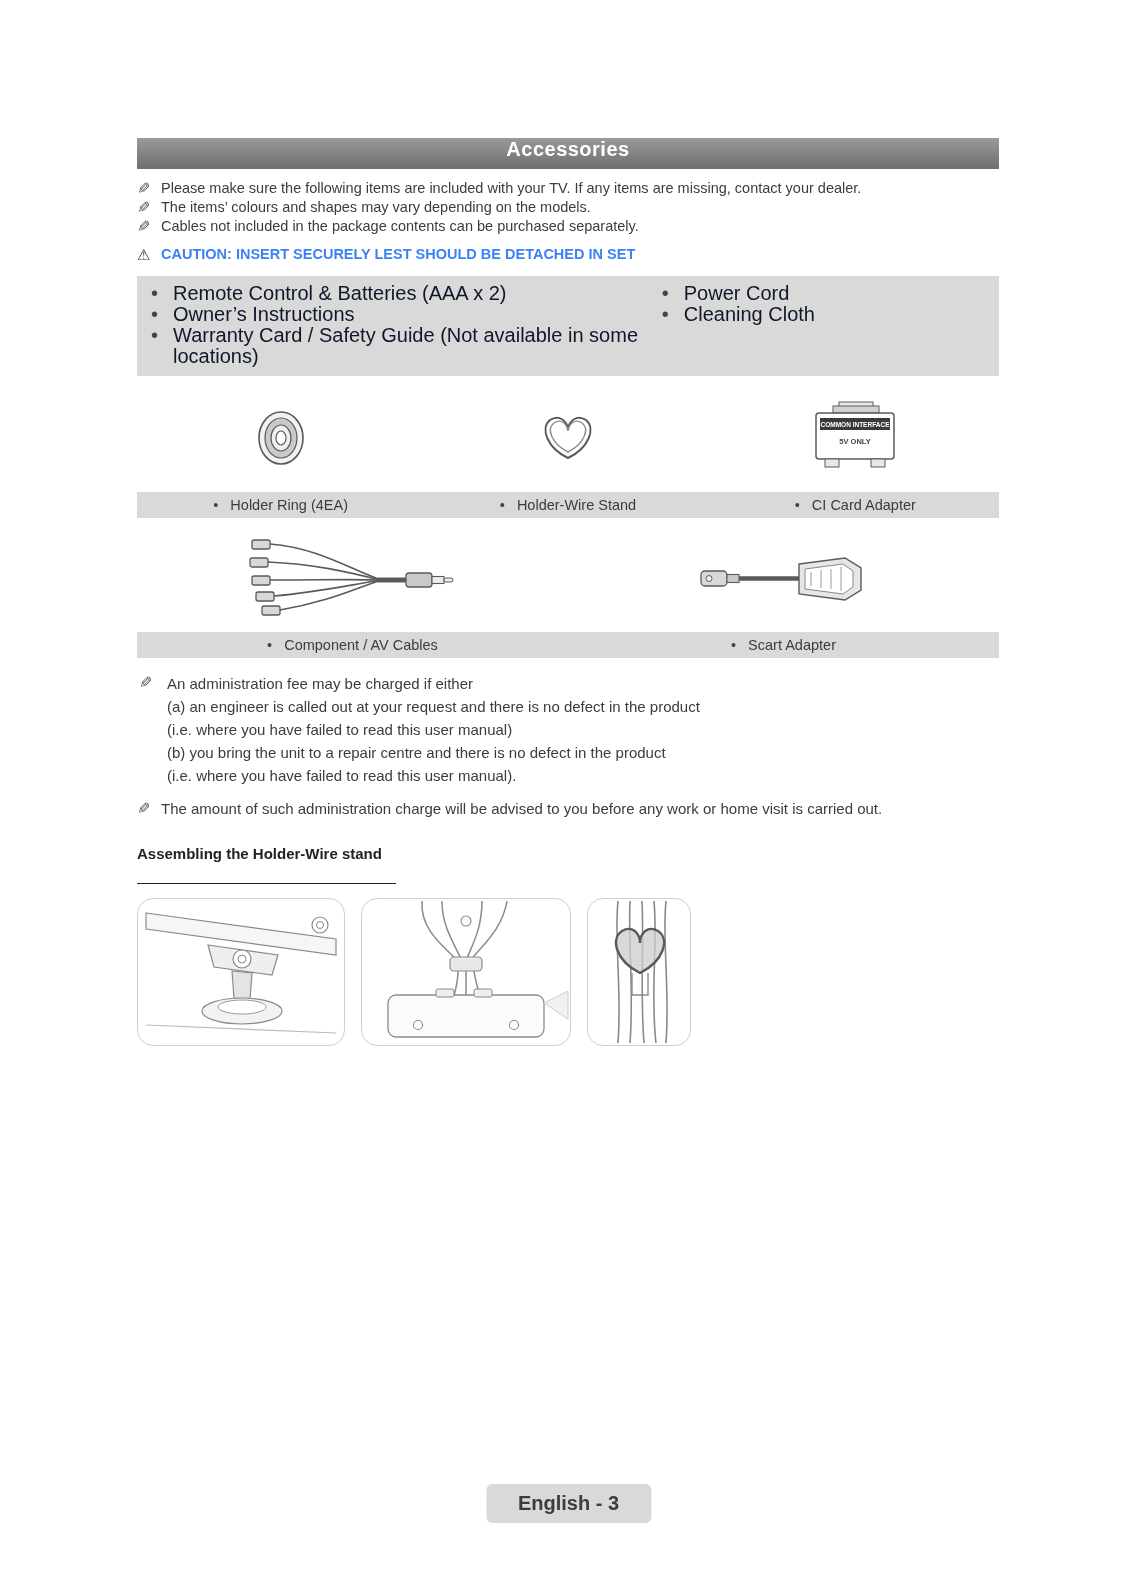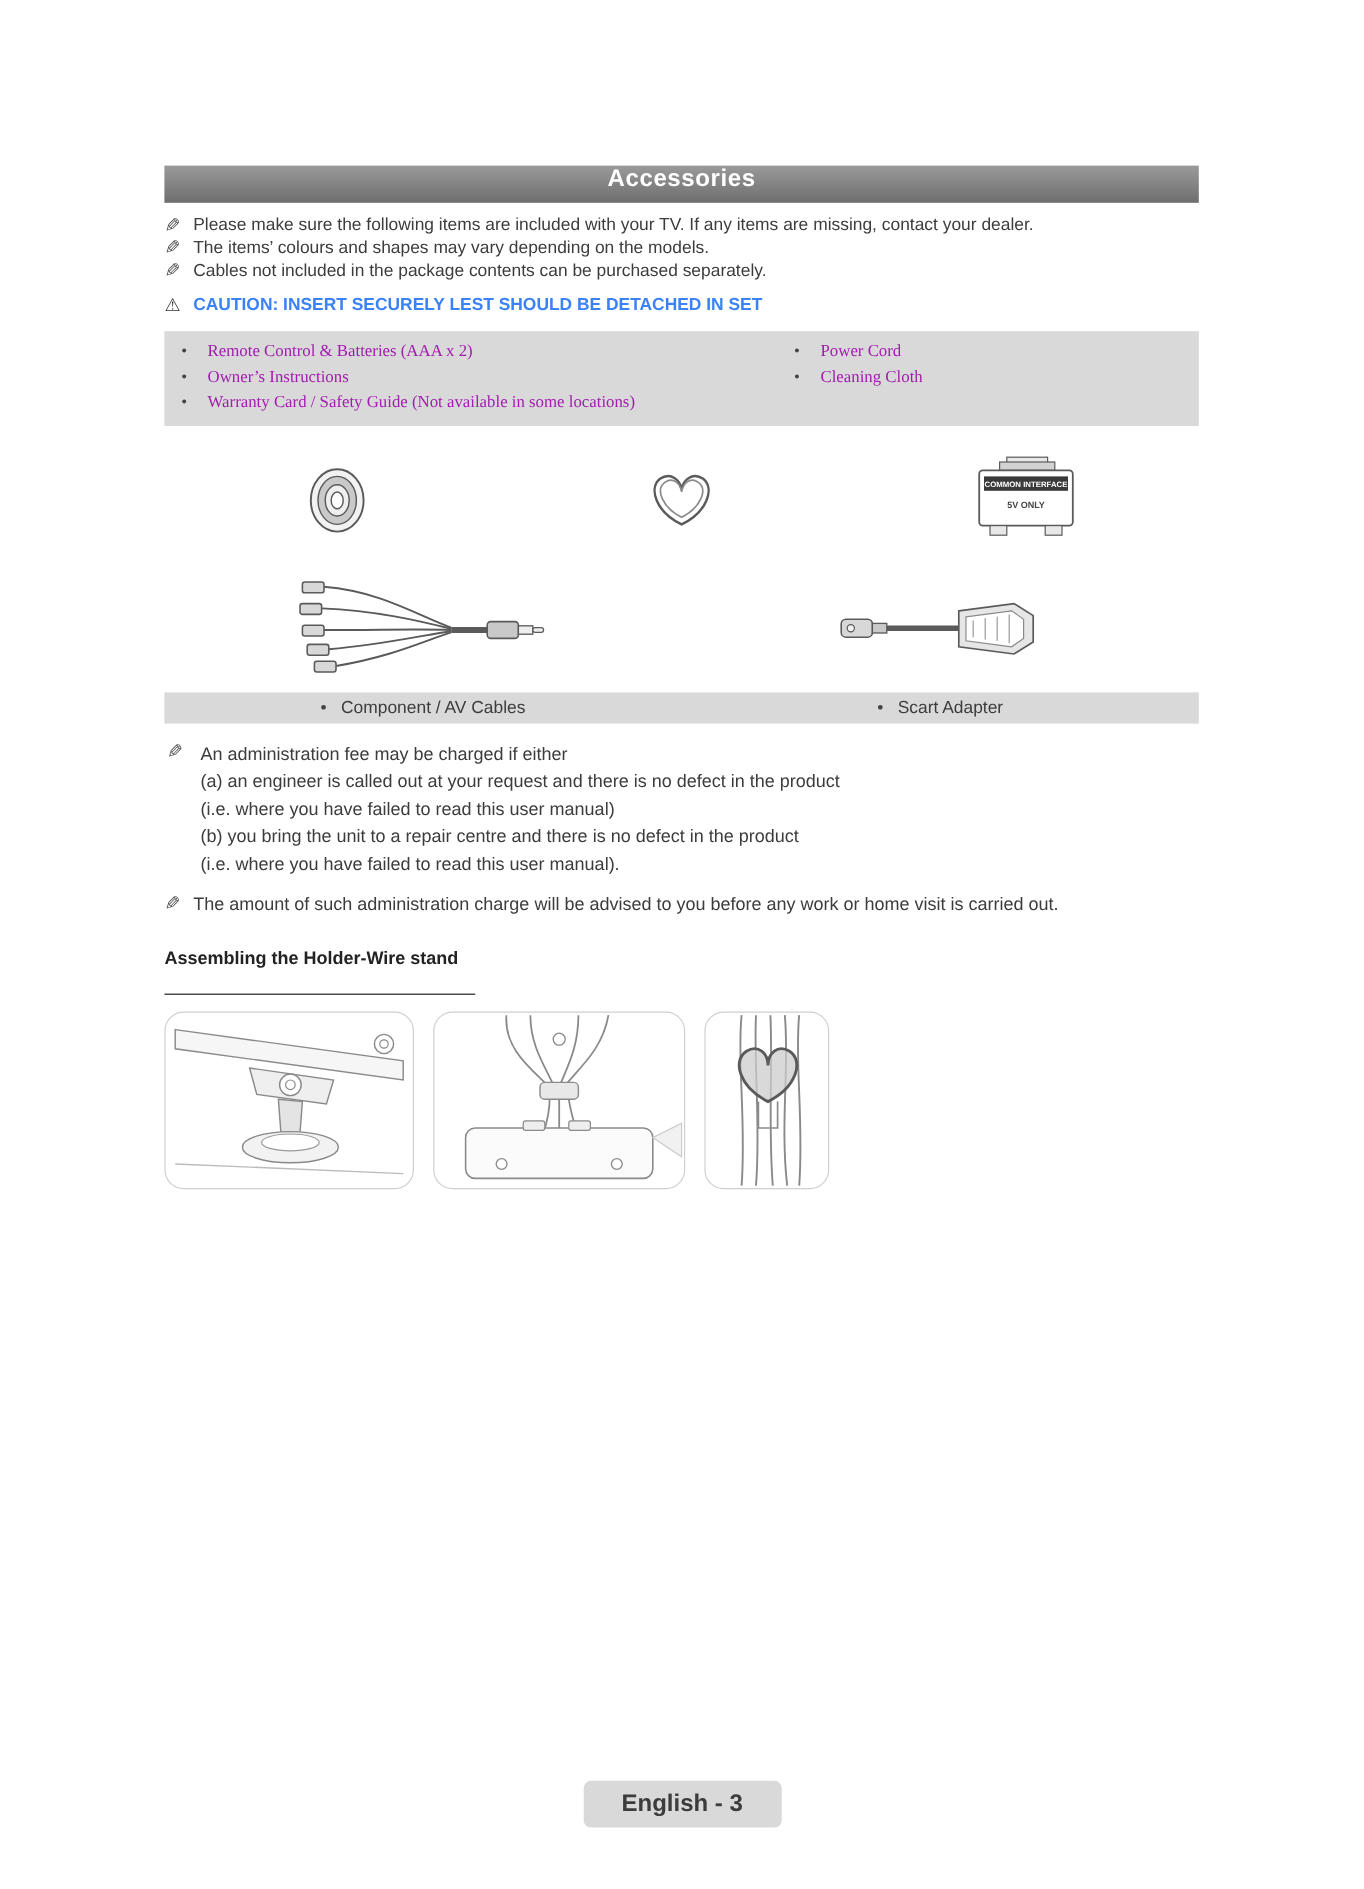--- a/index.html
+++ b/index.html
@@ -19,21 +19,21 @@
   .note-line{display:flex;align-items:flex-end;margin-top:0;font-size:14.5px;line-height:19px;color:#3c3c3c;}
   .note-ic{width:24px;flex:0 0 24px;color:#555;font-size:16px;line-height:18px;}
   .note-ic::before{content:"\270E";display:inline-block;transform:scaleX(-1);}
   .caution-line{display:flex;align-items:flex-start;margin-top:10px;font-size:14.5px;font-weight:bold;color:#3b82f6;}
   .warn-ic{width:24px;flex:0 0 24px;font-size:15px;line-height:18px;color:#333;font-weight:normal;}
   .warn-ic::before{content:"\26A0";}
   
   .package-box{margin-top:12px;background:#d9d9d9;padding:7px 14px 9px 14px;display:flex;}
   .pkg-col-left{flex:1.58;}
   .pkg-col-right{flex:1;}
-  .pkg-item{display:flex;font-size:14px;line-height:21px;color:#a21caf;font-family:Liberation Serif, serif;}
+  .pkg-item{display:flex;font-size:20px;line-height:21px;color:#0f172a;}
   .pkg-item::before{content:"\2022";width:22px;flex:0 0 22px;text-align:left;color:#444;}
   
   .illus-row{display:flex;align-items:center;}
   .illus-row.r1{margin-top:16px;height:92px;font-weight:bold;}
   .illus-row.r2{margin-top:14px;height:92px;}
   .illus-cell{flex:1;display:flex;align-items:center;justify-content:center;}
   
   .label-bar{background:#d9d9d9;height:26px;display:flex;align-items:center;margin-top:8px;}
   .label-cell{flex:1;display:flex;align-items:center;justify-content:center;font-size:14.5px;color:#3c3c3c;}
   .label-cell::before{content:"\2022";margin-right:12px;color:#444;}
@@ -128,20 +128,31 @@
         <rect x="7" y="13" width="78" height="46" rx="3" fill="#ffffff" stroke="#5a5a5a" stroke-width="1.5"></rect>
         <rect x="11" y="18" width="70" height="12" fill="#3a3a3a"></rect>
         <text x="46" y="27" text-anchor="middle" font-size="6.5" fill="#ffffff" font-family="Liberation Sans, sans-serif">COMMON INTERFACE</text>
         <text x="46" y="44" text-anchor="middle" font-size="7.5" fill="#444444" font-family="Liberation Sans, sans-serif">5V ONLY</text>
         <rect x="16" y="59" width="14" height="8" fill="#e8e8e8" stroke="#5a5a5a"></rect>
         <rect x="62" y="59" width="14" height="8" fill="#e8e8e8" stroke="#5a5a5a"></rect>
       </svg>
     </div>
   </div>
 
+  <div class="label-bar">
+    <div class="label-cell">
+        <span>Holder Ring (4EA)</span>
+      </div>
+    <div class="label-cell">
+        <span>Holder-Wire Stand</span>
+      </div>
+    <div class="label-cell">
+        <span>CI Card Adapter</span>
+      </div>
+  </div>
 
   <div class="illus-row r2">
     <div class="illus-cell">
       <svg width="210" height="88" viewBox="0 0 210 88">
         <g stroke="#5a5a5a" stroke-width="1.3" fill="#d8d8d8">
           <rect x="4" y="6" width="18" height="9" rx="2"></rect>
           <rect x="2" y="24" width="18" height="9" rx="2"></rect>
           <rect x="4" y="42" width="18" height="9" rx="2"></rect>
           <rect x="8" y="58" width="18" height="9" rx="2"></rect>
           <rect x="14" y="72" width="18" height="9" rx="2"></rect>

